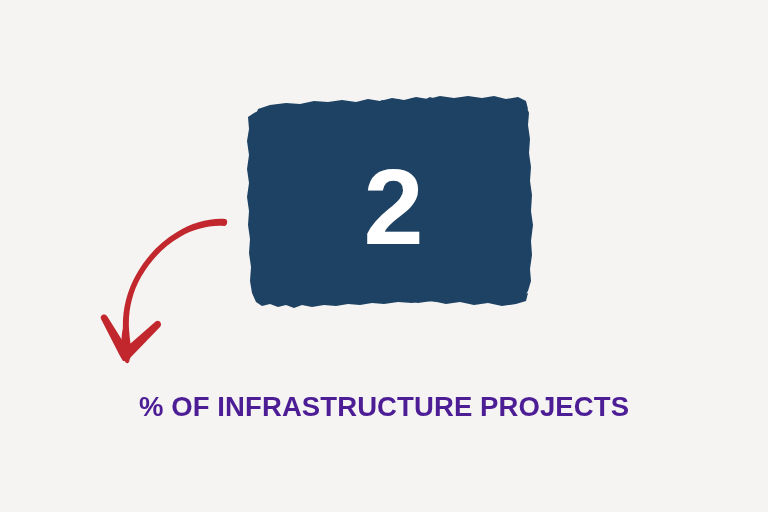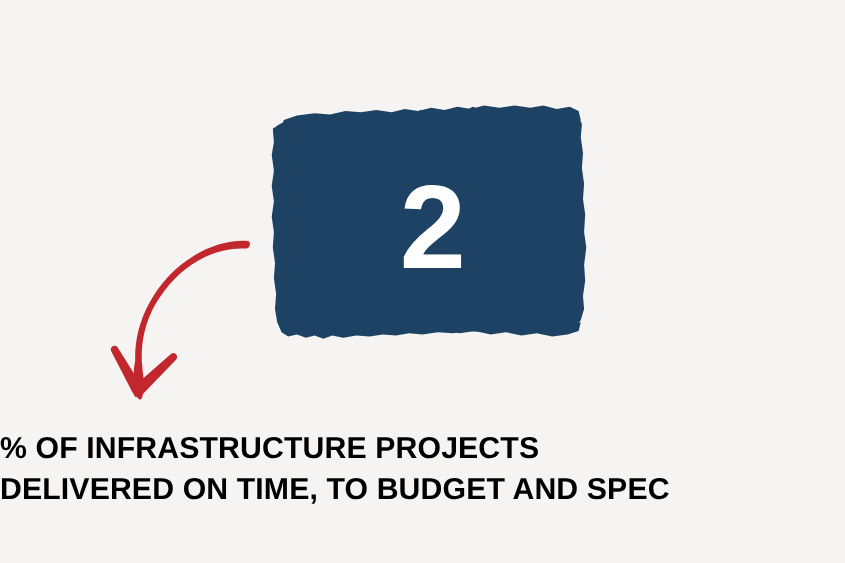--- a/index.html
+++ b/index.html
@@ -70,22 +70,22 @@
     height: 175px;
     display: block;
   }
 
   
   .caption {
     position: absolute;
     left: 0;
     top: 388px;
     width: 768px;
-    text-align: left;
-    color: #000000;
+    text-align: center;
+    color: #4c1d95;
     font-family: "Liberation Sans", sans-serif;
     font-weight: bold;
     font-size: 27.5px;
     line-height: 38px;
     letter-spacing: 0.1px;
     user-select: none;
   }
   .caption-line {
     display: block;
     white-space: nowrap;
@@ -162,16 +162,15 @@
       <path d="M33,128
                C31,136 31,146 33,156
                C34,161 36,164 38,163
                C40,162 40,158 39,153
                C37.4,145 37,137 38,129 Z" fill="#c1272d"></path>
     </svg>
   </div>
 
   <div class="caption">
     <span class="caption-line">% OF INFRASTRUCTURE PROJECTS</span>
-    <span class="caption-line">DELIVERED ON TIME, TO BUDGET AND SPEC</span>
   </div>
 
 </div>
 
 </body></html>

